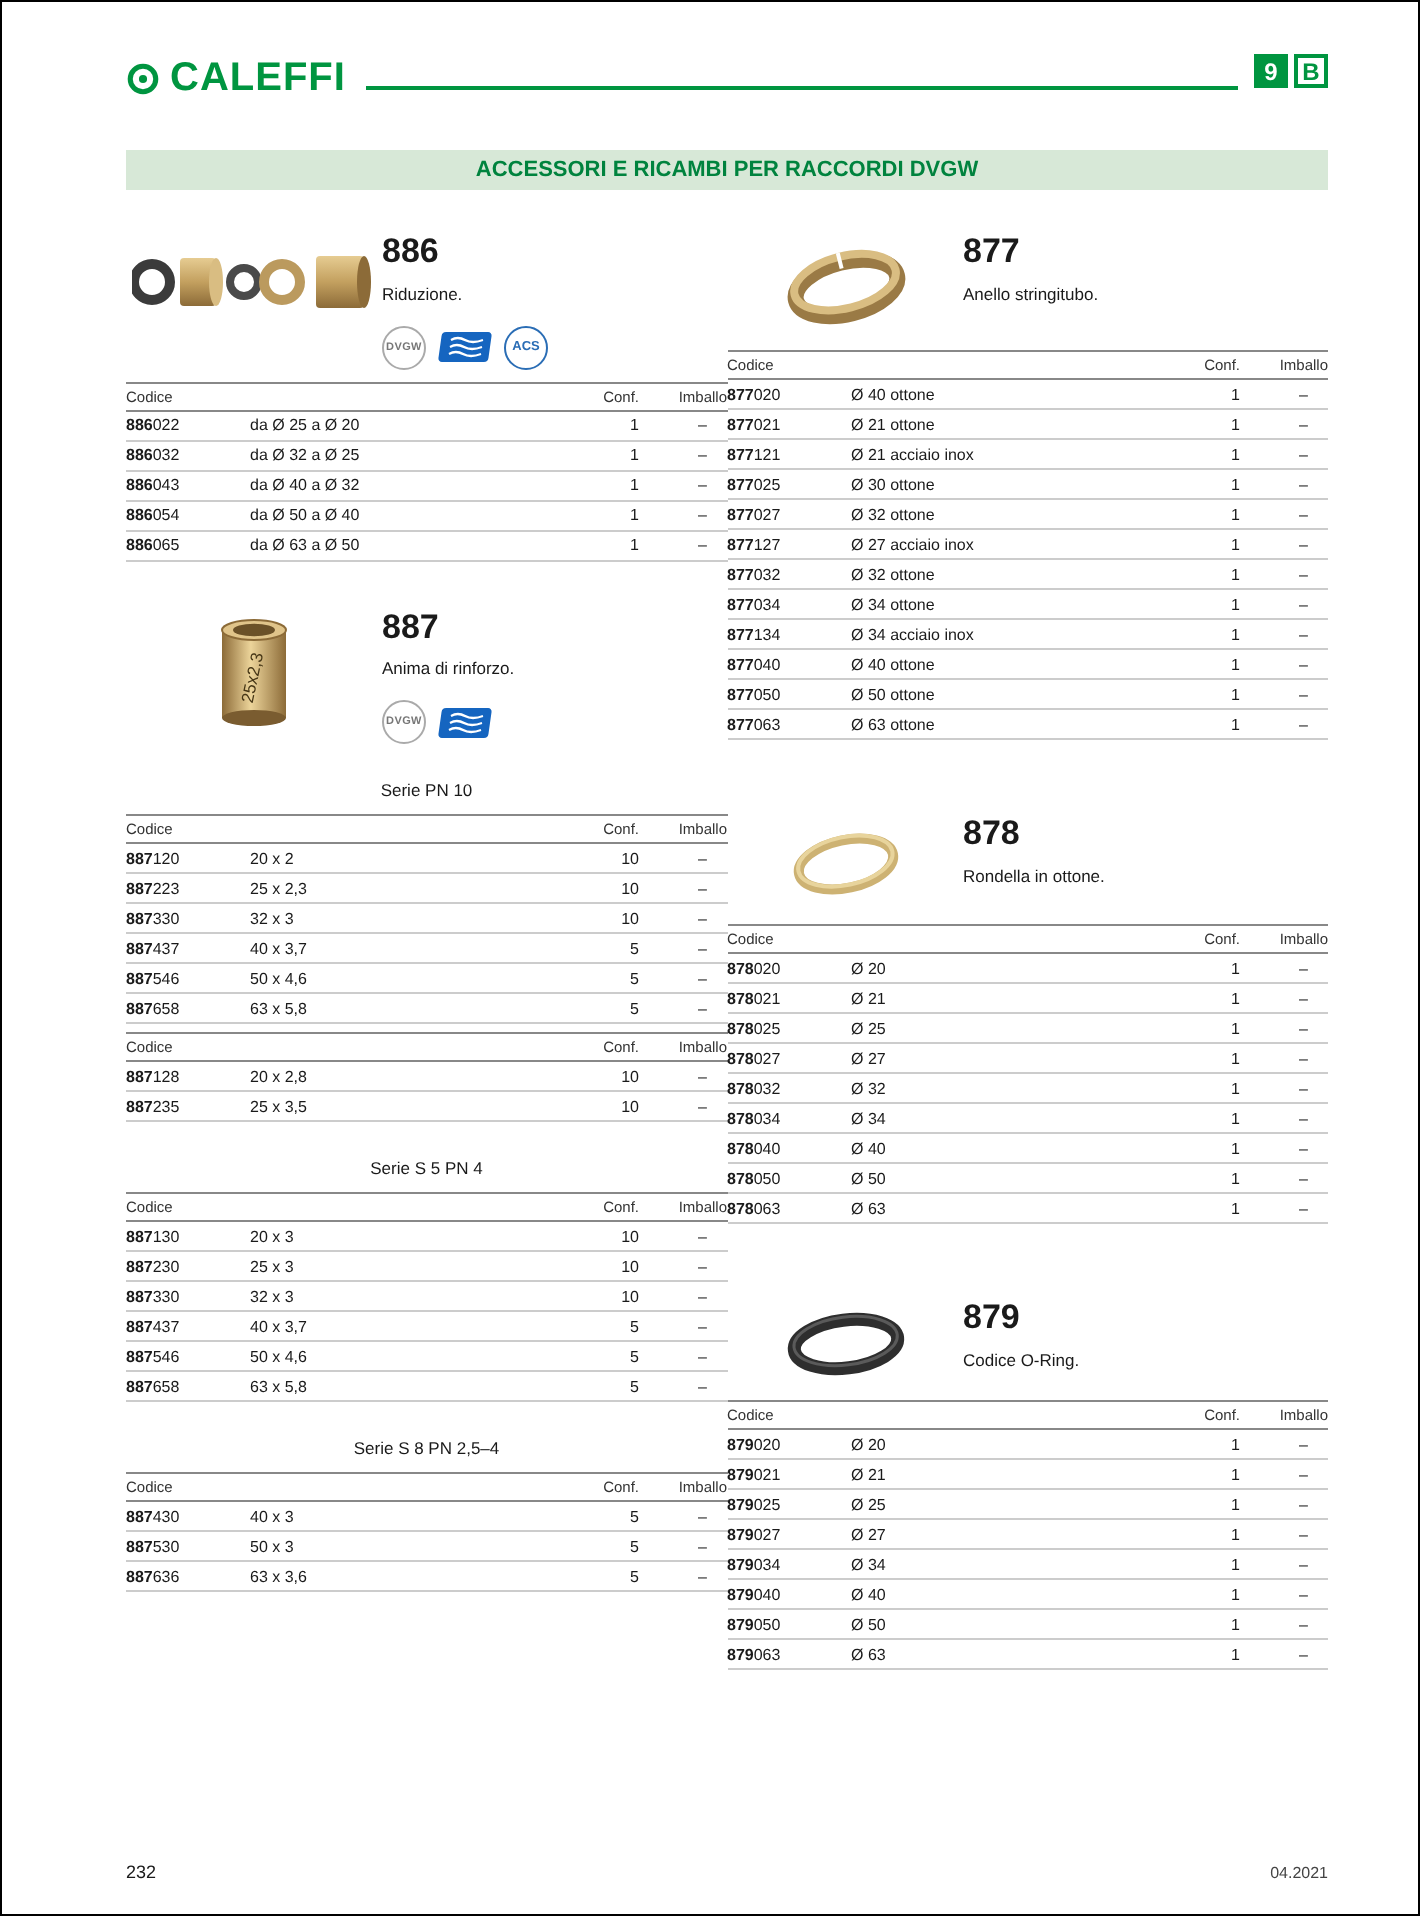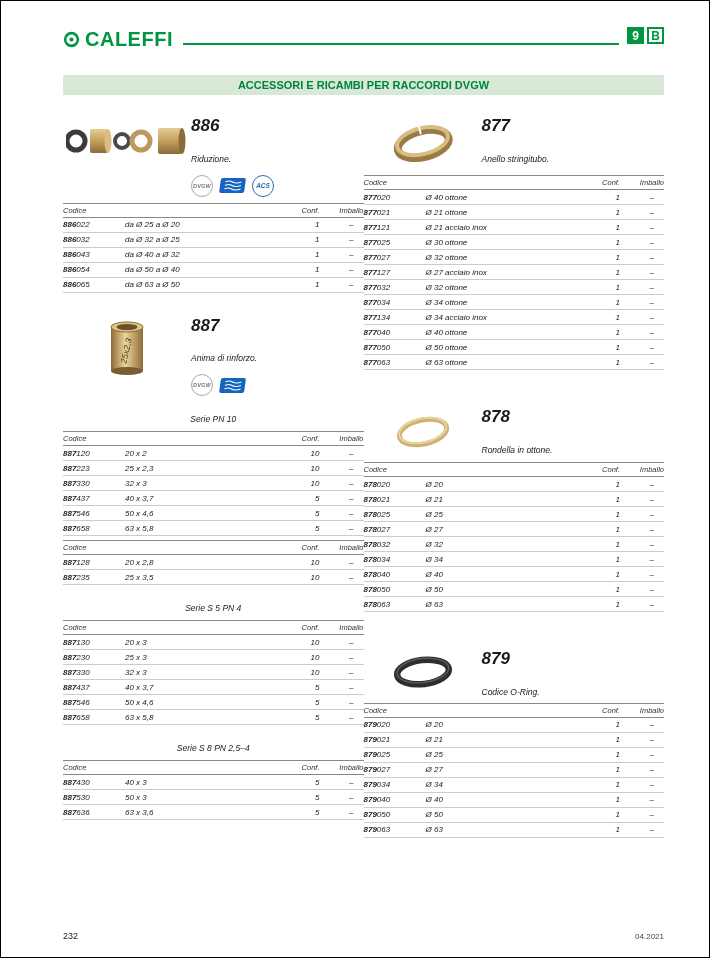--- a/index.html
+++ b/index.html
@@ -18,30 +18,30 @@
   .header-rule { flex:1; height:2px; background:#009540; margin:16px 8px 0 10px; }
   .tabs { display:flex; gap:3px; }
   .tab { width:17px; height:17px; display:flex; align-items:center; justify-content:center;
          font-weight:bold; font-size:12px; line-height:1; }
   .tab-9 { background:#009540; color:#fff; }
   .tab-b { background:#fff; border:2px solid #009540; color:#009540; }
   
   .banner { margin-top:18px; background:#d7e8d7; color:#00833e;
             text-align:center; font-weight:bold; font-size:11px; padding:4px 0; }
   
-  .columns { display:flex; margin-top:20px;font-style:italic; }
+  .columns { display:flex; margin-top:20px; }
   .col { flex:1; min-width:0; }
   .product { margin-bottom:22px; }
   .product.gap-lg { margin-bottom:36px; }
   .product-head { display:flex; margin-bottom:6px; }
   .product-img { flex:0 0 128px; width:128px; display:flex; justify-content:center; align-items:flex-start; padding-top:2px; }
   .product-img.narrow { flex-basis:118px; width:118px; }
   .product-info { flex:1; padding-top:2px; }
   .pcode { font-size:17px; font-weight:bold; line-height:1.1; }
-  .pdesc { font-size:8.5px; margin-top:18px; }
+  .pdesc { font-size:8.5px; margin-top:6px; }
   .certs { display:flex; gap:7px; margin-top:11px; align-items:center; }
   .cert-round { width:22px; height:22px; border-radius:50%; border:1px solid #aaa;
                 display:inline-flex; align-items:center; justify-content:center; background:#fff; }
   .cert-txt { font-size:5.5px; color:#777; font-weight:bold; letter-spacing:.2px; }
   .cert-acs { border-color:#2a6db5; }
   .cert-txt-acs { font-size:6.5px; color:#2a6db5; font-weight:bold; }
   .cert-wave { width:25px; height:15px; background:#1565c0; border-radius:2px;
                display:inline-flex; align-items:center; justify-content:center; transform:skewX(-8deg); }
   
   .table-subtitle { text-align:center; font-size:8.5px; margin:18px 0 7px; }

